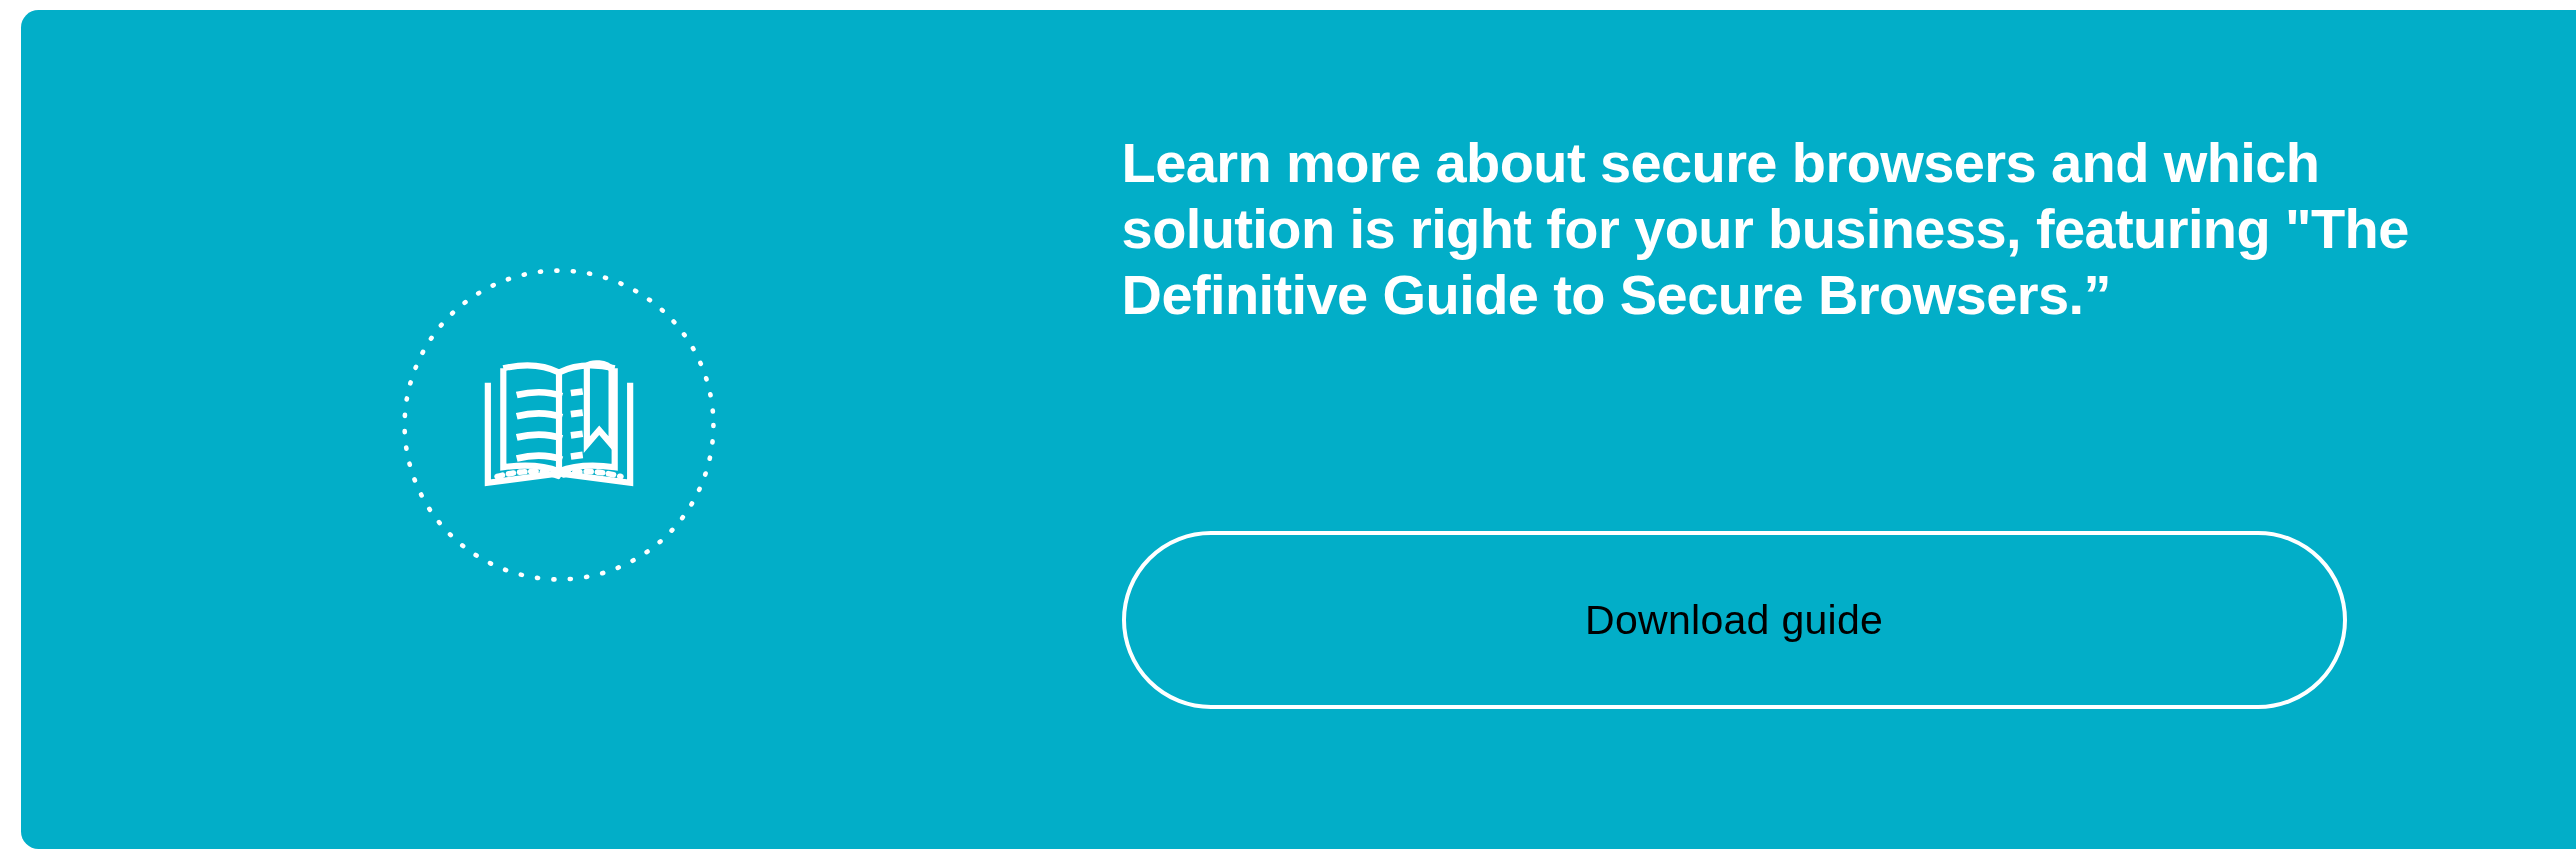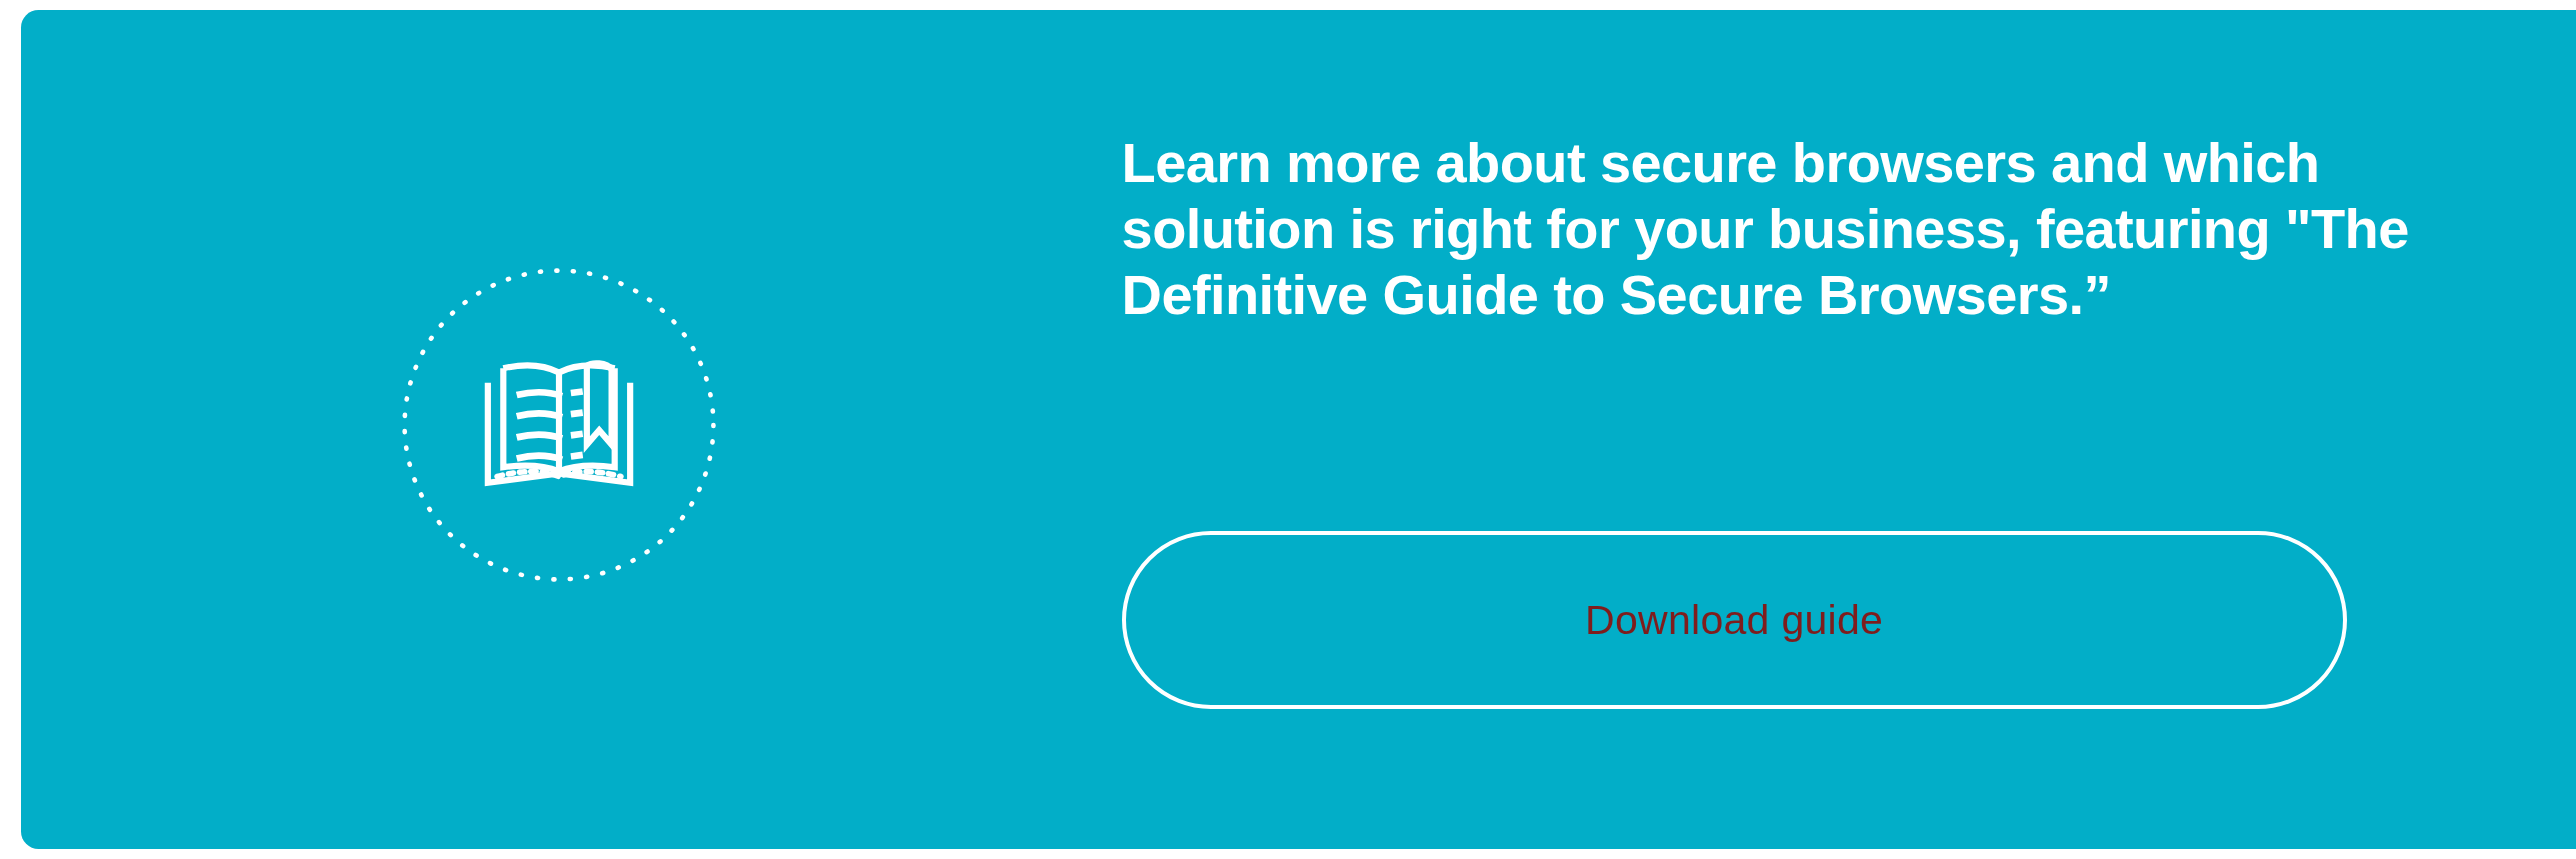--- a/index.html
+++ b/index.html
@@ -76,21 +76,21 @@
     display: block;
     margin: 0;
     position: absolute;
     left: 0px;
     top: 401px;
     width: 1225px;
     height: 178px;
     background: transparent;
     border: 4.1px solid #ffffff;
     border-radius: 89px;
-    color: #7f1d1d;
+    color: #000000;
     font-family: "Liberation Sans", sans-serif;
     font-weight: normal;
     font-size: 41px;
     line-height: 170px;
     letter-spacing: 0.3px;
     text-align: center;
     cursor: pointer;
     box-sizing: border-box;
     padding: 0;
     -webkit-appearance: none;

